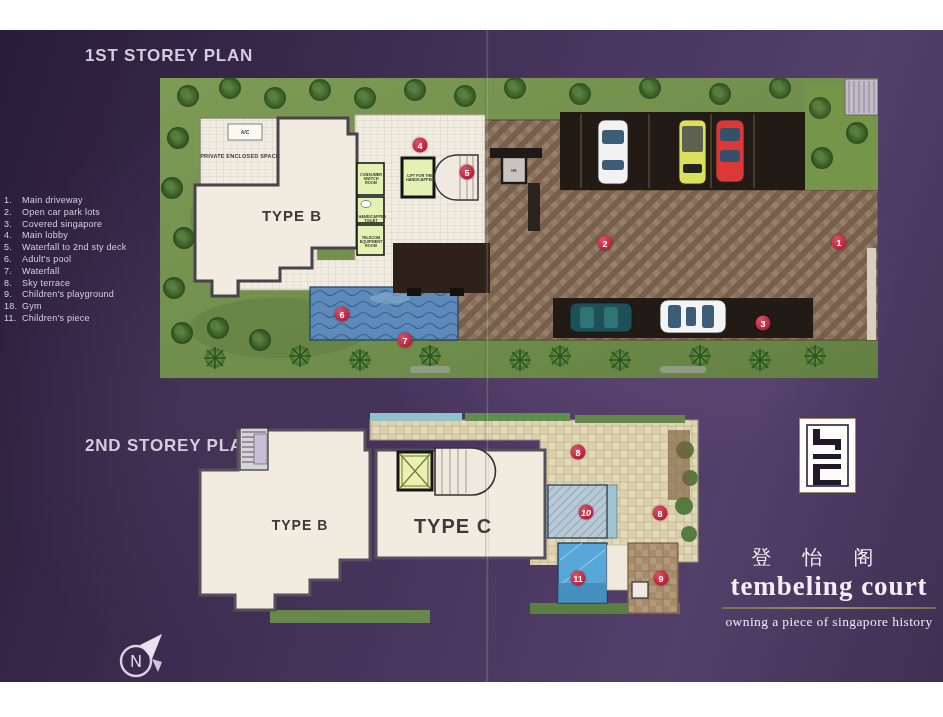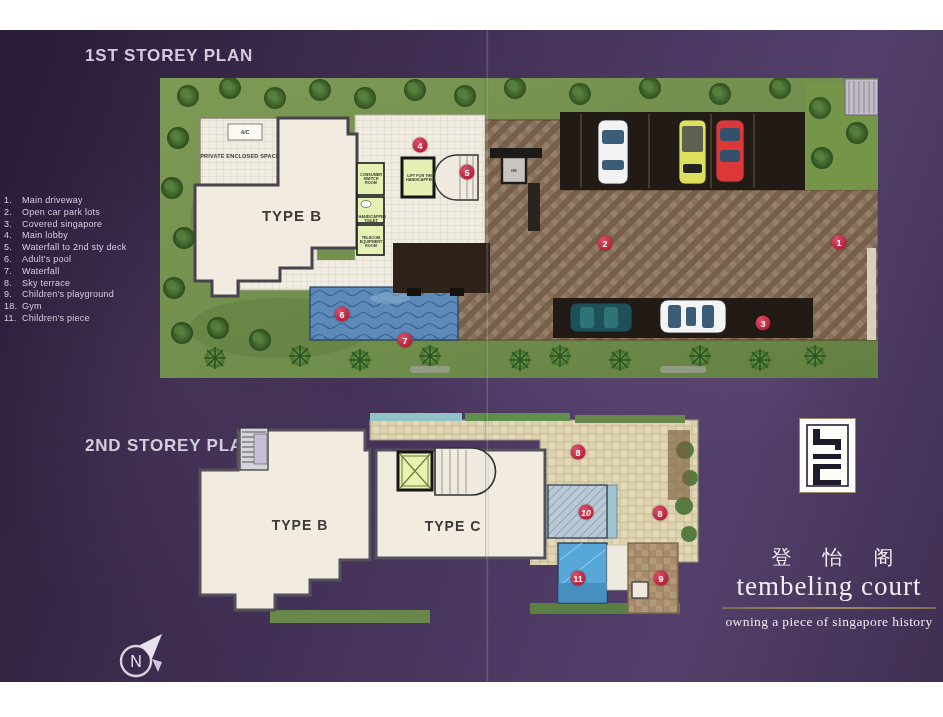--- a/index.html
+++ b/index.html
@@ -17,24 +17,24 @@
           color:#d6cfe0;font-size:9px;letter-spacing:0.25px;}
   .legend li{display:flex;height:11.8px;line-height:11.8px;}
   .legend .num{width:18px;flex:0 0 18px;}
   .marker{position:absolute;width:15px;height:15px;border-radius:50%;
           background:radial-gradient(circle at 35% 30%,#da5068,#b51f38 75%);
           color:#fff;font-size:9px;font-weight:bold;display:flex;align-items:center;justify-content:center;
           transform:translate(-50%,-50%);box-shadow:0 0 2px rgba(0,0,0,0.5);z-index:5;}
   .plan-label{position:absolute;transform:translate(-50%,-50%);color:#3f3a3a;font-weight:bold;
               text-align:center;z-index:4;}
   .tiny{font-weight:bold;color:#3a3a32;}
-  .brand-cn{position:absolute;left:740px;top:514px;width:185px;text-align:center;color:#f0eaf2;
+  .brand-cn{position:absolute;left:720px;top:514px;width:185px;text-align:center;color:#f0eaf2;
             font-family:"Liberation Serif",serif;font-size:20px;letter-spacing:13px;text-indent:13px;}
   .brand-name{position:absolute;left:722px;top:541px;width:214px;text-align:center;color:#f3eef5;
-              font-family:"Liberation Serif",serif;font-size:27px;letter-spacing:1px;font-weight:normal;}
+              font-family:"Liberation Serif",serif;font-size:27px;letter-spacing:1px;font-weight:bold;}
   .brand-rule{position:absolute;left:722px;top:577px;width:214px;height:2px;
               background:linear-gradient(90deg,#7c6d52,#9a8a68,#7c6d52);}
   .brand-tag{position:absolute;left:712px;top:584px;width:234px;text-align:center;color:#efe9f0;
              font-family:"Liberation Serif",serif;font-size:13.5px;letter-spacing:0.4px;}
   svg{position:absolute;}
 </style>
 </head>
 <body>
 
 <div class="page">
@@ -318,21 +318,21 @@
     <div class="plan-label" style="left:240px;top:126px;width:92px;font-size:5.5px;letter-spacing:0.2px;">PRIVATE ENCLOSED SPACE</div>
     <div class="plan-label" style="left:245px;top:102px;font-size:5px;">A/C</div>
     <div class="plan-label" style="left:292px;top:185px;font-size:15px;letter-spacing:1px;">TYPE B</div>
     <div class="plan-label tiny" style="left:371px;top:149px;width:25px;font-size:3.8px;">CONSUMER SWITCH ROOM</div>
     <div class="plan-label tiny" style="left:371px;top:189px;width:25px;font-size:3.8px;">HANDICAPPED TOILET</div>
     <div class="plan-label tiny" style="left:371px;top:212px;width:25px;font-size:3.8px;">TELECOM EQUIPMENT ROOM</div>
     <div class="plan-label tiny" style="left:420px;top:148px;width:28px;font-size:3.8px;">LIFT FOR THE HANDICAPPED</div>
     <div class="plan-label tiny" style="left:514px;top:140px;font-size:4px;">HS</div>
 
     <div class="plan-label" style="left:300px;top:495px;font-size:14px;letter-spacing:1px;">TYPE B</div>
-    <div class="plan-label" style="left:453px;top:496px;font-size:14px;letter-spacing:1px;">TYPE C</div>
+    <div class="plan-label" style="left:453px;top:496px;font-size:20px;letter-spacing:1px;">TYPE C</div>
 
     <div class="marker" style="left:839px;top:212px;">1</div>
     <div class="marker" style="left:605px;top:213px;">2</div>
     <div class="marker" style="left:763px;top:293px;">3</div>
     <div class="marker" style="left:420px;top:115px;">4</div>
     <div class="marker" style="left:467px;top:142px;">5</div>
     <div class="marker" style="left:342px;top:284px;">6</div>
     <div class="marker" style="left:405px;top:310px;">7</div>
     <div class="marker" style="left:578px;top:422px;">8</div>
     <div class="marker" style="left:660px;top:483px;">8</div>

